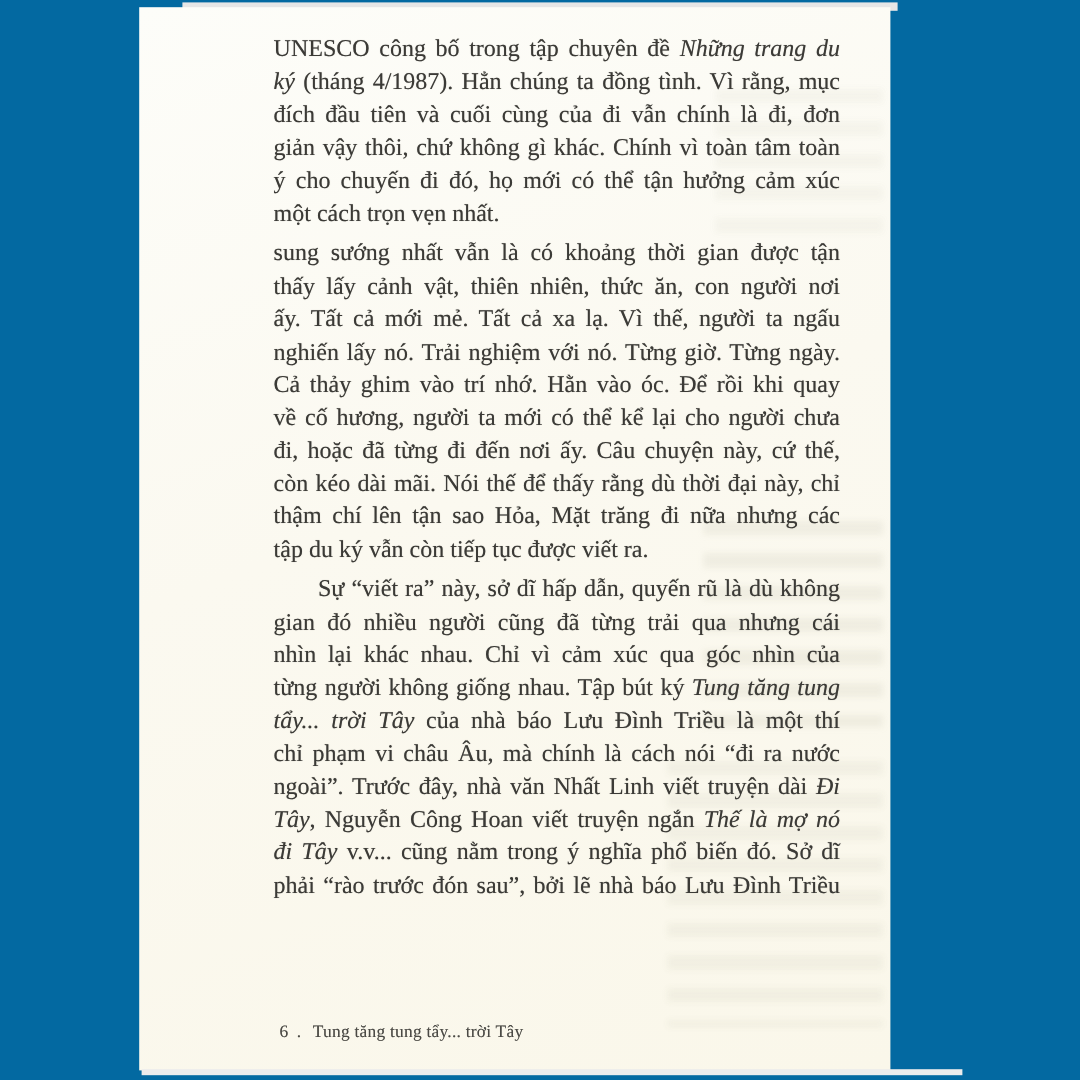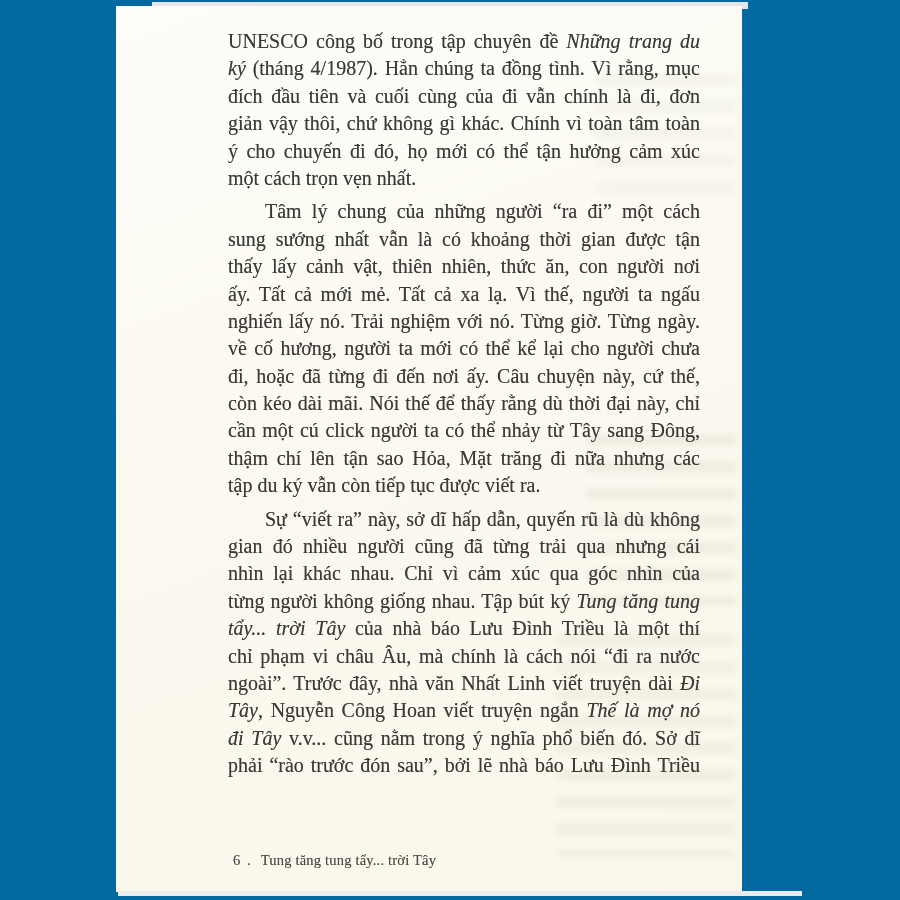--- a/index.html
+++ b/index.html
@@ -107,29 +107,28 @@
     <div class="page-text">
         <div class="para">
           <div class="line"><span class="rm">UNESCO công bố trong tập chuyên đề </span><span class="it">Những trang du</span></div>
           <div class="line"><span class="it">ký </span><span class="rm">(tháng 4/1987). Hẳn chúng ta đồng tình. Vì rằng, mục</span></div>
           <div class="line"><span class="rm">đích đầu tiên và cuối cùng của đi vẫn chính là đi, đơn</span></div>
           <div class="line"><span class="rm">giản vậy thôi, chứ không gì khác. Chính vì toàn tâm toàn</span></div>
           <div class="line"><span class="rm">ý cho chuyến đi đó, họ mới có thể tận hưởng cảm xúc</span></div>
           <div class="line end"><span class="rm">một cách trọn vẹn nhất.</span></div>
         </div>
         <div class="para">
-          <div class="line indent"><span class="rm">Tâm lý chung của những người “ra đi” một cách</span></div>
           <div class="line"><span class="rm">sung sướng nhất vẫn là có khoảng thời gian được tận</span></div>
           <div class="line"><span class="rm">thấy lấy cảnh vật, thiên nhiên, thức ăn, con người nơi</span></div>
           <div class="line"><span class="rm">ấy. Tất cả mới mẻ. Tất cả xa lạ. Vì thế, người ta ngấu</span></div>
           <div class="line"><span class="rm">nghiến lấy nó. Trải nghiệm với nó. Từng giờ. Từng ngày.</span></div>
+          <div class="line"><span class="rm">Cả thảy ghim vào trí nhớ. Hằn vào óc. Để rồi khi quay</span></div>
           <div class="line"><span class="rm">về cố hương, người ta mới có thể kể lại cho người chưa</span></div>
           <div class="line"><span class="rm">đi, hoặc đã từng đi đến nơi ấy. Câu chuyện này, cứ thế,</span></div>
           <div class="line"><span class="rm">còn kéo dài mãi. Nói thế để thấy rằng dù thời đại này, chỉ</span></div>
-          <div class="line"><span class="rm">cần một cú click người ta có thể nhảy từ Tây sang Đông,</span></div>
           <div class="line"><span class="rm">thậm chí lên tận sao Hỏa, Mặt trăng đi nữa nhưng các</span></div>
           <div class="line end"><span class="rm">tập du ký vẫn còn tiếp tục được viết ra.</span></div>
         </div>
         <div class="para">
           <div class="line indent"><span class="rm">Sự “viết ra” này, sở dĩ hấp dẫn, quyến rũ là dù không</span></div>
           <div class="line"><span class="rm">gian đó nhiều người cũng đã từng trải qua nhưng cái</span></div>
           <div class="line"><span class="rm">nhìn lại khác nhau. Chỉ vì cảm xúc qua góc nhìn của</span></div>
           <div class="line"><span class="rm">từng người không giống nhau. Tập bút ký </span><span class="it">Tung tăng tung</span></div>
           <div class="line"><span class="it">tẩy... trời Tây</span><span class="rm"> của nhà báo Lưu Đình Triều là một thí</span></div>
           <div class="line"><span class="rm">chỉ phạm vi châu Âu, mà chính là cách nói “đi ra nước</span></div>

